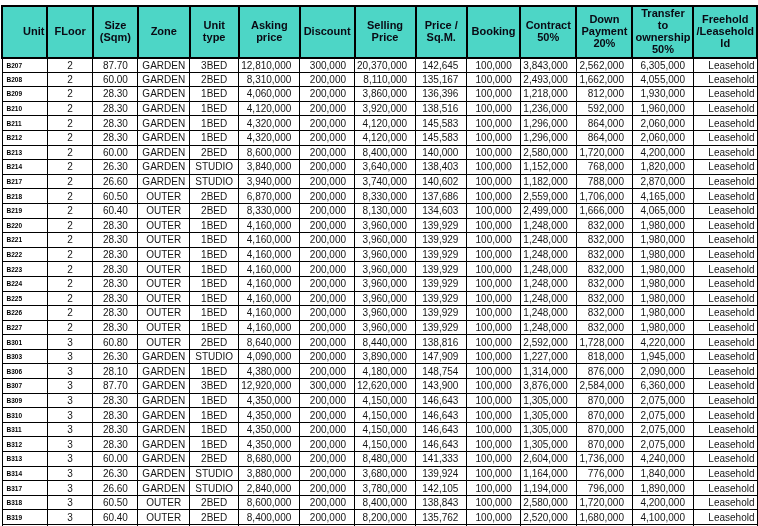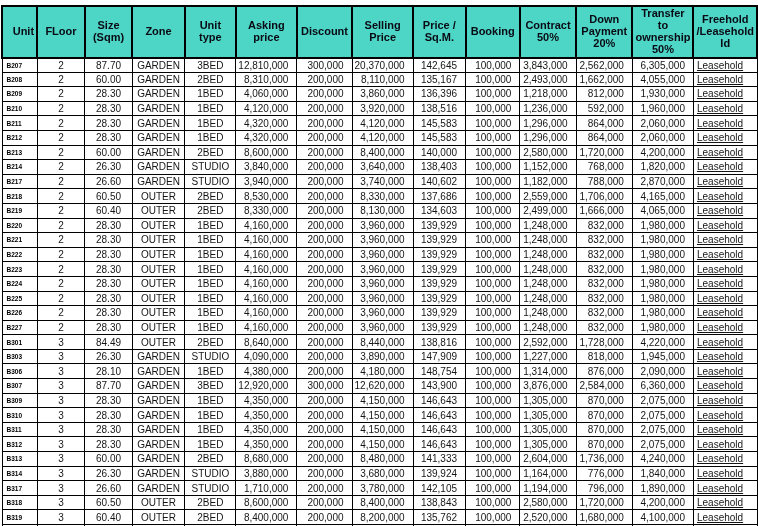--- a/index.html
+++ b/index.html
@@ -21,36 +21,36 @@
     font-weight: bold;
     color: #0a0a14;
     height: 35px;
     line-height: 1.08;
     padding: 1px 2px;
     text-align: center;
     vertical-align: middle;
     white-space: pre-line;
     overflow: hidden;
   }
-  .price-table th.h-left { text-align: right; padding-left: 4px; }
+  .price-table th.h-left { text-align: left; padding-left: 20px; }
   .price-table td {
     border: 1px solid #000;
     font-size: 10px;
     color: #151515;
     padding: 0 2px;
     vertical-align: middle;
     white-space: nowrap;
     overflow: hidden;
     background: #fff;
   }
   .price-table tr.data-row { height: 14.6px; }
   .price-table td.unit   { font-size: 6.5px; font-weight: bold; text-align: left; padding-left: 4px; color: #000; }
   .price-table td.center { text-align: center; }
   .price-table td.num    { text-align: right; padding-right: 8px; }
-  .price-table td.tenure { text-align: left; padding-left: 3px; text-decoration: underline; }
+  .price-table td.tenure { text-align: right; padding-left: 3px; }
 </style>
 </head>
 <body>
 
 <table class="price-table">
   <colgroup>
       <col style="width: 40px;">
       <col style="width: 57px;">
       <col style="width: 56px;">
       <col style="width: 57px;">
@@ -237,21 +237,21 @@
         <td class="num">788,000</td>
         <td class="num">2,870,000</td>
         <td class="tenure">Leasehold</td>
       </tr>
       <tr class="data-row">
         <td class="unit">B218</td>
         <td class="center">2</td>
         <td class="center">60.50</td>
         <td class="center">OUTER</td>
         <td class="center">2BED</td>
-        <td class="num">8,530,000</td>
+        <td class="num">6,870,000</td>
         <td class="num">200,000</td>
         <td class="num">8,330,000</td>
         <td class="num">137,686</td>
         <td class="num">100,000</td>
         <td class="num">2,559,000</td>
         <td class="num">1,706,000</td>
         <td class="num">4,165,000</td>
         <td class="tenure">Leasehold</td>
       </tr>
       <tr class="data-row">
@@ -394,21 +394,21 @@
         <td class="num">139,929</td>
         <td class="num">100,000</td>
         <td class="num">1,248,000</td>
         <td class="num">832,000</td>
         <td class="num">1,980,000</td>
         <td class="tenure">Leasehold</td>
       </tr>
       <tr class="data-row">
         <td class="unit">B301</td>
         <td class="center">3</td>
-        <td class="center">84.49</td>
+        <td class="center">60.80</td>
         <td class="center">OUTER</td>
         <td class="center">2BED</td>
         <td class="num">8,640,000</td>
         <td class="num">200,000</td>
         <td class="num">8,440,000</td>
         <td class="num">138,816</td>
         <td class="num">100,000</td>
         <td class="num">2,592,000</td>
         <td class="num">1,728,000</td>
         <td class="num">4,220,000</td>
@@ -557,21 +557,21 @@
         <td class="num">776,000</td>
         <td class="num">1,840,000</td>
         <td class="tenure">Leasehold</td>
       </tr>
       <tr class="data-row">
         <td class="unit">B317</td>
         <td class="center">3</td>
         <td class="center">26.60</td>
         <td class="center">GARDEN</td>
         <td class="center">STUDIO</td>
-        <td class="num">1,710,000</td>
+        <td class="num">2,840,000</td>
         <td class="num">200,000</td>
         <td class="num">3,780,000</td>
         <td class="num">142,105</td>
         <td class="num">100,000</td>
         <td class="num">1,194,000</td>
         <td class="num">796,000</td>
         <td class="num">1,890,000</td>
         <td class="tenure">Leasehold</td>
       </tr>
       <tr class="data-row">

